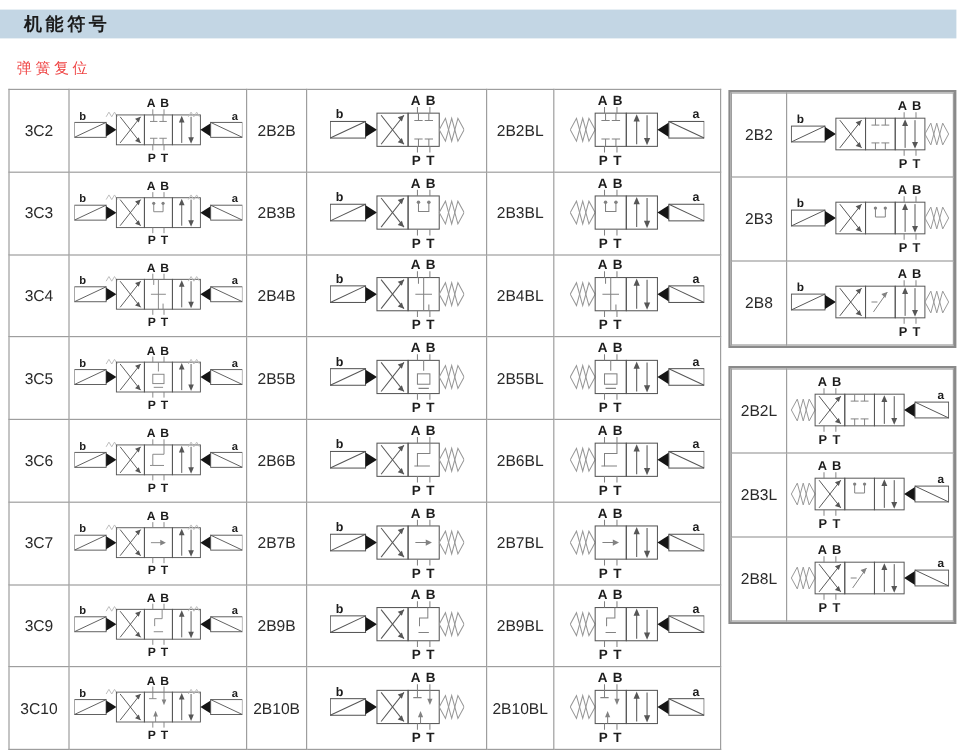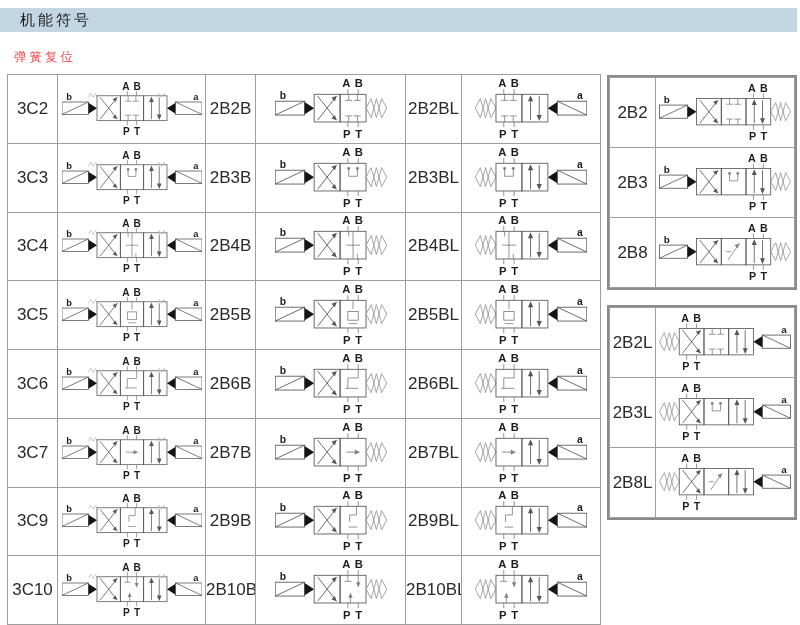--- a/index.html
+++ b/index.html
@@ -1,27 +1,27 @@
 <!DOCTYPE html>
 <html style="--header-bg: #c3d6e4;"><head>
 <meta charset="utf-8">
 <style>
   *{box-sizing:border-box}
   html,body{margin:0;padding:0}
   body{font-family:"Liberation Sans",sans-serif;background:#fff}
   .page{position:relative;width:800px;height:625px;background:#ffffff;overflow:hidden}
 
   .titlebar{position:absolute;left:0;top:8px;width:797px;height:24px;background:var(--header-bg,#c3d6e4);display:flex;align-items:center}
-  .titlebar span{margin-left:20px;font-size:15px;font-weight:normal;color:#1c1c1c;letter-spacing:3px}
+  .titlebar span{margin-left:20px;font-size:15px;font-weight:bold;color:#1c1c1c;letter-spacing:3px}
   .subtitle{position:absolute;left:14px;top:49px;font-size:12.5px;color:#ef4444;letter-spacing:3px}
 
   table.grid{border-collapse:collapse;table-layout:fixed;background:#fff}
   table.grid td{border:1px solid #9e9e9e;text-align:center;vertical-align:middle;padding:0;overflow:hidden}
   .main{position:absolute;left:7px;top:74px;width:593px;height:551px}
-  td.lbl{font-size:17px;color:#2a2a2a}
+  td.lbl{font-size:13px;color:#2a2a2a}
   td.sym svg{display:block;margin:0 auto}
 
   .panel{position:absolute;left:607px;width:190px;border:2px solid #8a8a8a;background:#fff}
   .panel.top{top:75px;height:215px}
   .panel.bottom{top:305px;height:215px}
   .panel table{width:100%;height:100%;border-collapse:collapse;table-layout:fixed}
   .panel td{border:1px solid #a3a3a3;text-align:center;vertical-align:middle;padding:0;overflow:hidden}
 </style>
 </head>
 <body>

